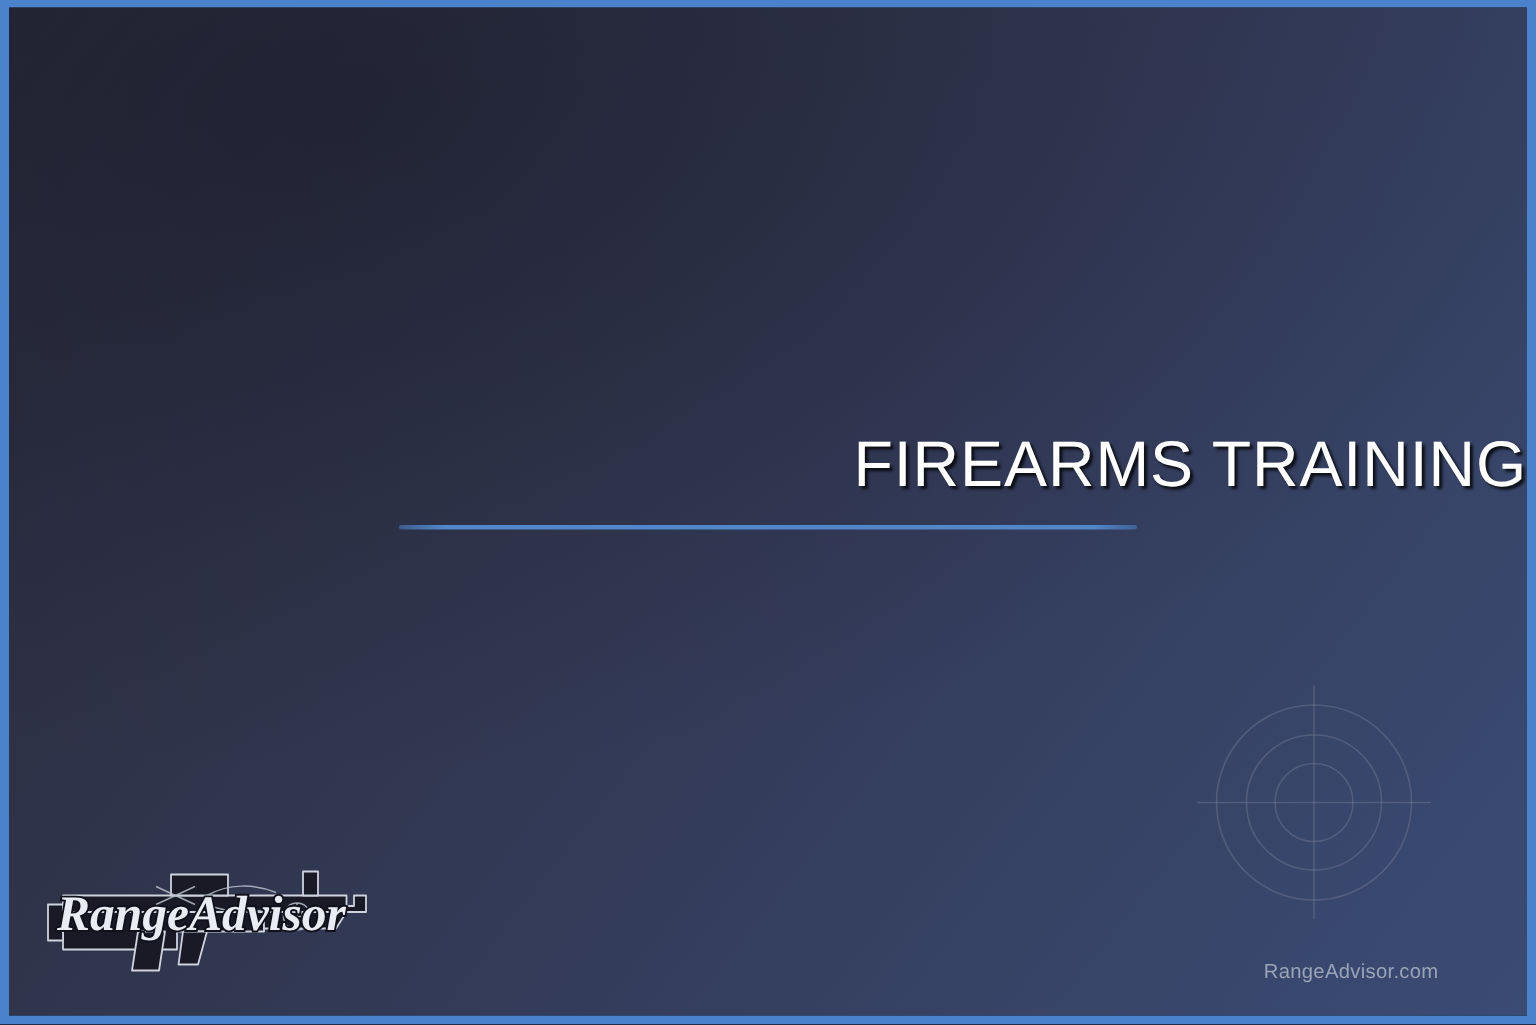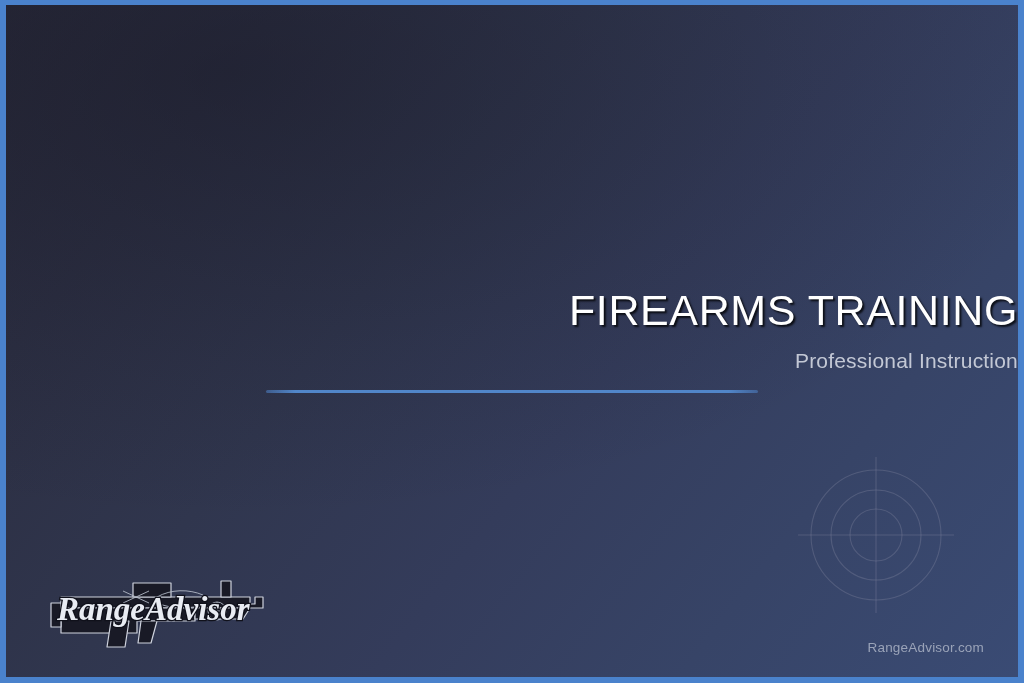--- a/index.html
+++ b/index.html
@@ -98,30 +98,30 @@
                  rgba(77,127,196,0.55) 0%,
                  #5186c9 6%,
                  #5186c9 94%,
                  rgba(77,127,196,0.55) 100%);
     border-radius: 2px;
   }
 
   
   .brand-logo {
     position: absolute;
-    left: 39px;
+    left: 20px;
     top: 558px;
     width: 232px;
     height: 88px;
   }
 
   
   .footer-url {
     position: absolute;
-    right: 34px;
+    right: 59px;
     bottom: 22px;
     font-size: 13.5px;
     color: #9aa3b8;
     letter-spacing: 0.2px;
   }
 </style>
 </head>
 <body>
 
 <div class="slide">
@@ -135,21 +135,20 @@
           <circle cx="78" cy="78" r="45"></circle>
           <circle cx="78" cy="78" r="26"></circle>
           <line x1="0" y1="78" x2="156" y2="78"></line>
           <line x1="78" y1="0" x2="78" y2="156"></line>
         </g>
       </svg>
     </div>
 
     <div class="title-block">
       <h1 class="slide-title">FIREARMS TRAINING</h1>
-      <h2 class="slide-subtitle">Professional Instruction</h2>
       <div class="accent-rule"></div>
     </div>
 
     <div class="brand-logo">
       <svg viewBox="0 0 232 88" width="232" height="88" aria-hidden="true">
         <defs>
           <clipPath id="logoclip">
               <rect x="0" y="0" width="232" height="88"></rect>
             </clipPath>
         </defs>

